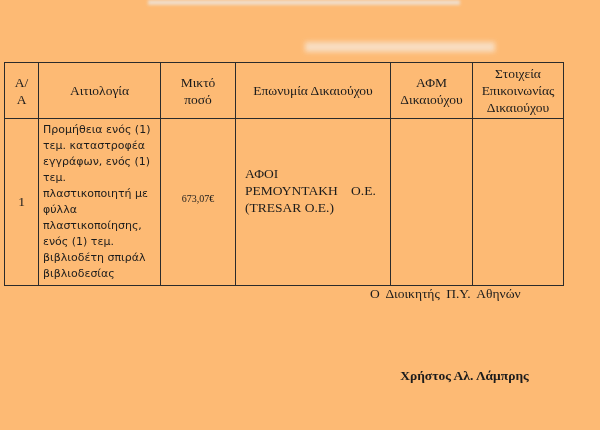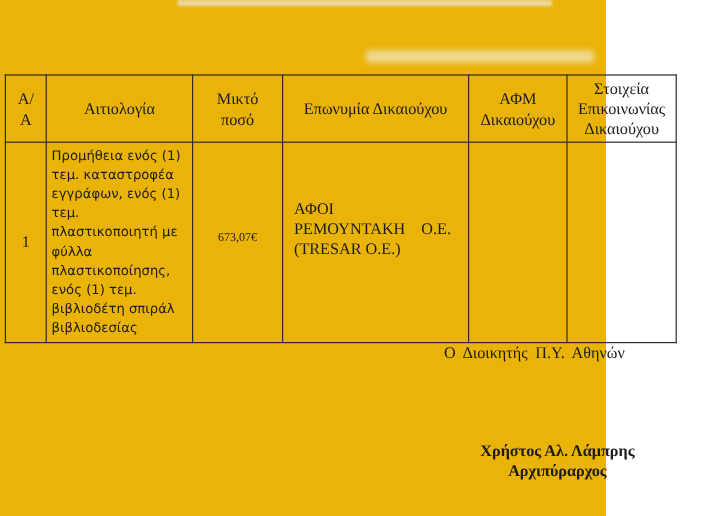--- a/index.html
+++ b/index.html
@@ -5,23 +5,23 @@
   * { margin: 0; padding: 0; box-sizing: border-box; }
   html, body { width: 600px; height: 430px; }
   body {
     font-family: "Liberation Serif", serif;
     background: #ffffff;
     color: #1c1c1c;
     overflow: hidden;
   }
   .page {
     position: relative;
-    width: 505px;
+    width: 600px;
     height: 430px;
-    background: #eab308;
+    background: #fdba74;
   }
 
   
   .artifact { position: absolute; pointer-events: none; }
   .artifact-top {
     left: 148px; top: 0; width: 312px; height: 5px;
     background: #ebebeb; filter: blur(1.5px); opacity: .7;
   }
   .artifact-mid {
     left: 305px; top: 42px; width: 190px; height: 10px;
@@ -137,16 +137,15 @@
         <td class="cell-afm"></td>
         <td class="cell-contact"></td>
       </tr>
     </tbody>
   </table>
 
   <div class="sig-title">Ο Διοικητής Π.Υ. Αθηνών</div>
 
   <div class="sig-block">
     <div>Χρήστος Αλ. Λάμπρης</div>
-    <div>Αρχιπύραρχος</div>
   </div>
 
 </div>
 
 </body></html>

